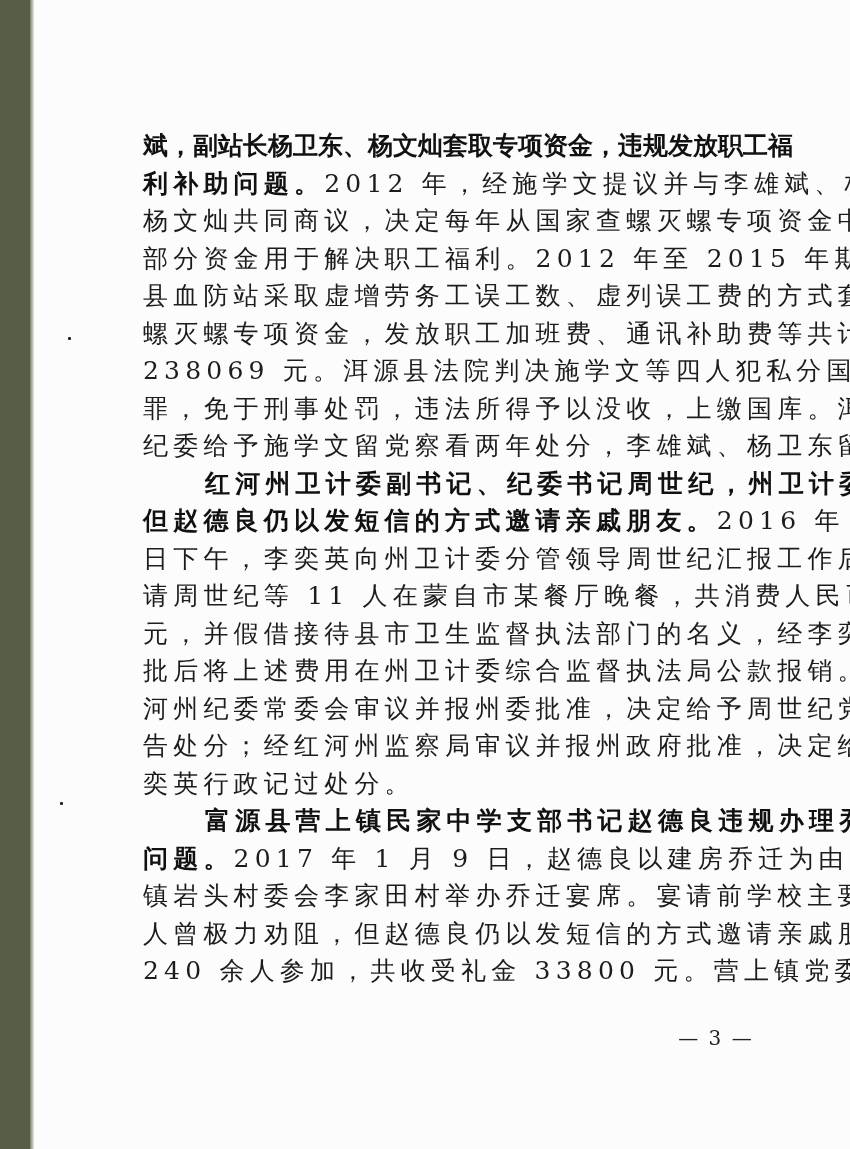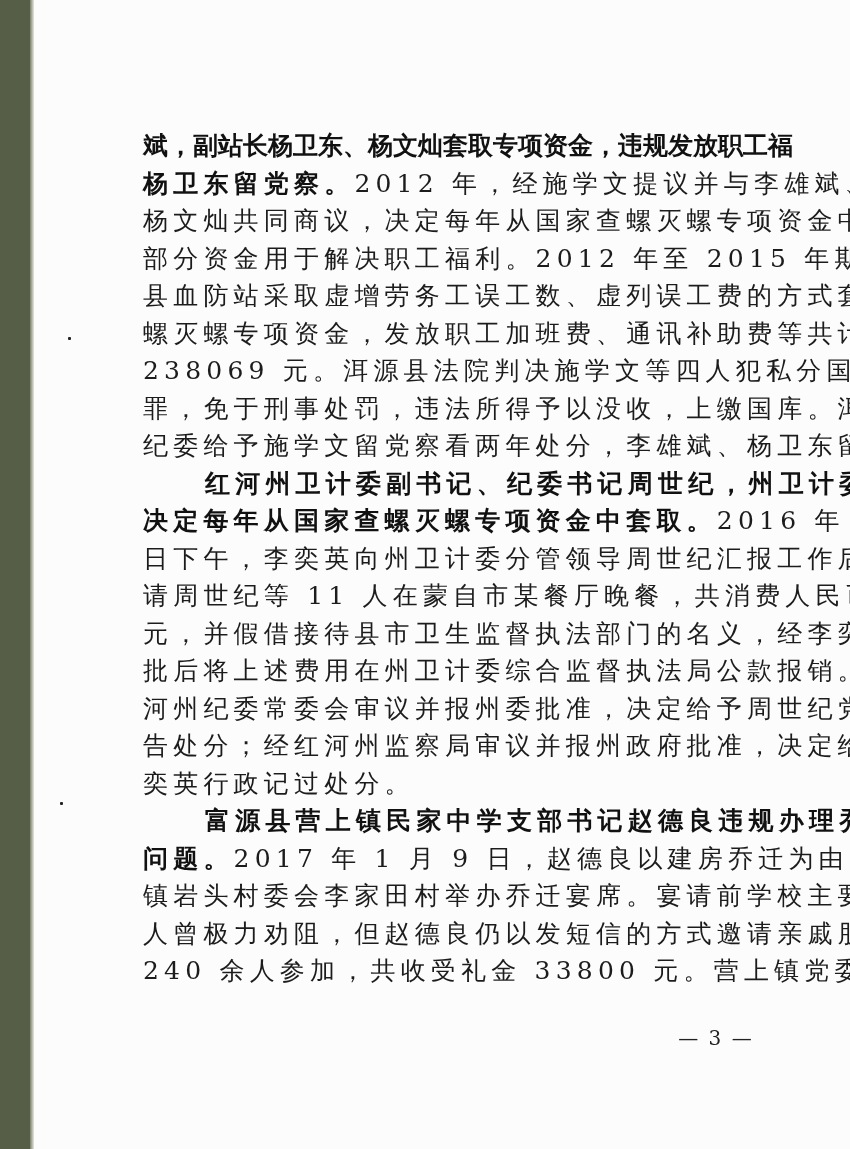--- a/index.html
+++ b/index.html
@@ -93,33 +93,33 @@
 
 <div class="page">
   <div class="margin-dot" style="left:34px; top:337px;"></div>
   <div class="margin-dot" style="left:26px; top:802px;"></div>
 </div>
 
 <div class="text-block">
 
   <div>
     <div class="line justify"><span class="bold">斌，副站长杨卫东、杨文灿套取专项资金，违规发放职工福</span></div>
-    <div class="line"><span class="bold">杨卫东留党察。</span><span>2012 年，经施学文提议并与李雄斌、杨卫东、</span></div>
+    <div class="line"><span class="bold">利补助问题。</span><span>2012 年，经施学文提议并与李雄斌、杨卫东、</span></div>
     <div class="line"><span>杨文灿共同商议，决定每年从国家查螺灭螺专项资金中套取</span></div>
     <div class="line"><span>部分资金用于解决职工福利。2012 年至 2015 年期间，洱源</span></div>
     <div class="line"><span>县血防站采取虚增劳务工误工数、虚列误工费的方式套取查</span></div>
     <div class="line"><span>螺灭螺专项资金，发放职工加班费、通讯补助费等共计</span></div>
     <div class="line"><span>238069 元。洱源县法院判决施学文等四人犯私分国有资产</span></div>
     <div class="line"><span>罪，免于刑事处罚，违法所得予以没收，上缴国库。洱源县</span></div>
     <div class="line"><span>纪委给予施学文留党察看两年处分，李雄斌、杨卫东留党察</span></div>
   </div>
 
   <div>
     <div class="line indent"><span class="bold">红河州卫计委副书记、纪委书记周世纪，州卫计委综合</span></div>
-    <div class="line"><span class="bold">决定每年从国家查螺灭螺专项资金中套取。</span><span>2016 年 12 月 12</span></div>
+    <div class="line"><span class="bold">但赵德良仍以发短信的方式邀请亲戚朋友。</span><span>2016 年 12 月 12</span></div>
     <div class="line"><span>日下午，李奕英向州卫计委分管领导周世纪汇报工作后，邀</span></div>
     <div class="line"><span>请周世纪等 11 人在蒙自市某餐厅晚餐，共消费人民币 1094</span></div>
     <div class="line"><span>元，并假借接待县市卫生监督执法部门的名义，经李奕英签</span></div>
     <div class="line"><span>批后将上述费用在州卫计委综合监督执法局公款报销。经红</span></div>
     <div class="line"><span>河州纪委常委会审议并报州委批准，决定给予周世纪党内警</span></div>
     <div class="line"><span>告处分；经红河州监察局审议并报州政府批准，决定给予李</span></div>
     <div class="line"><span>奕英行政记过处分。</span></div>
   </div>
 
   <div>

